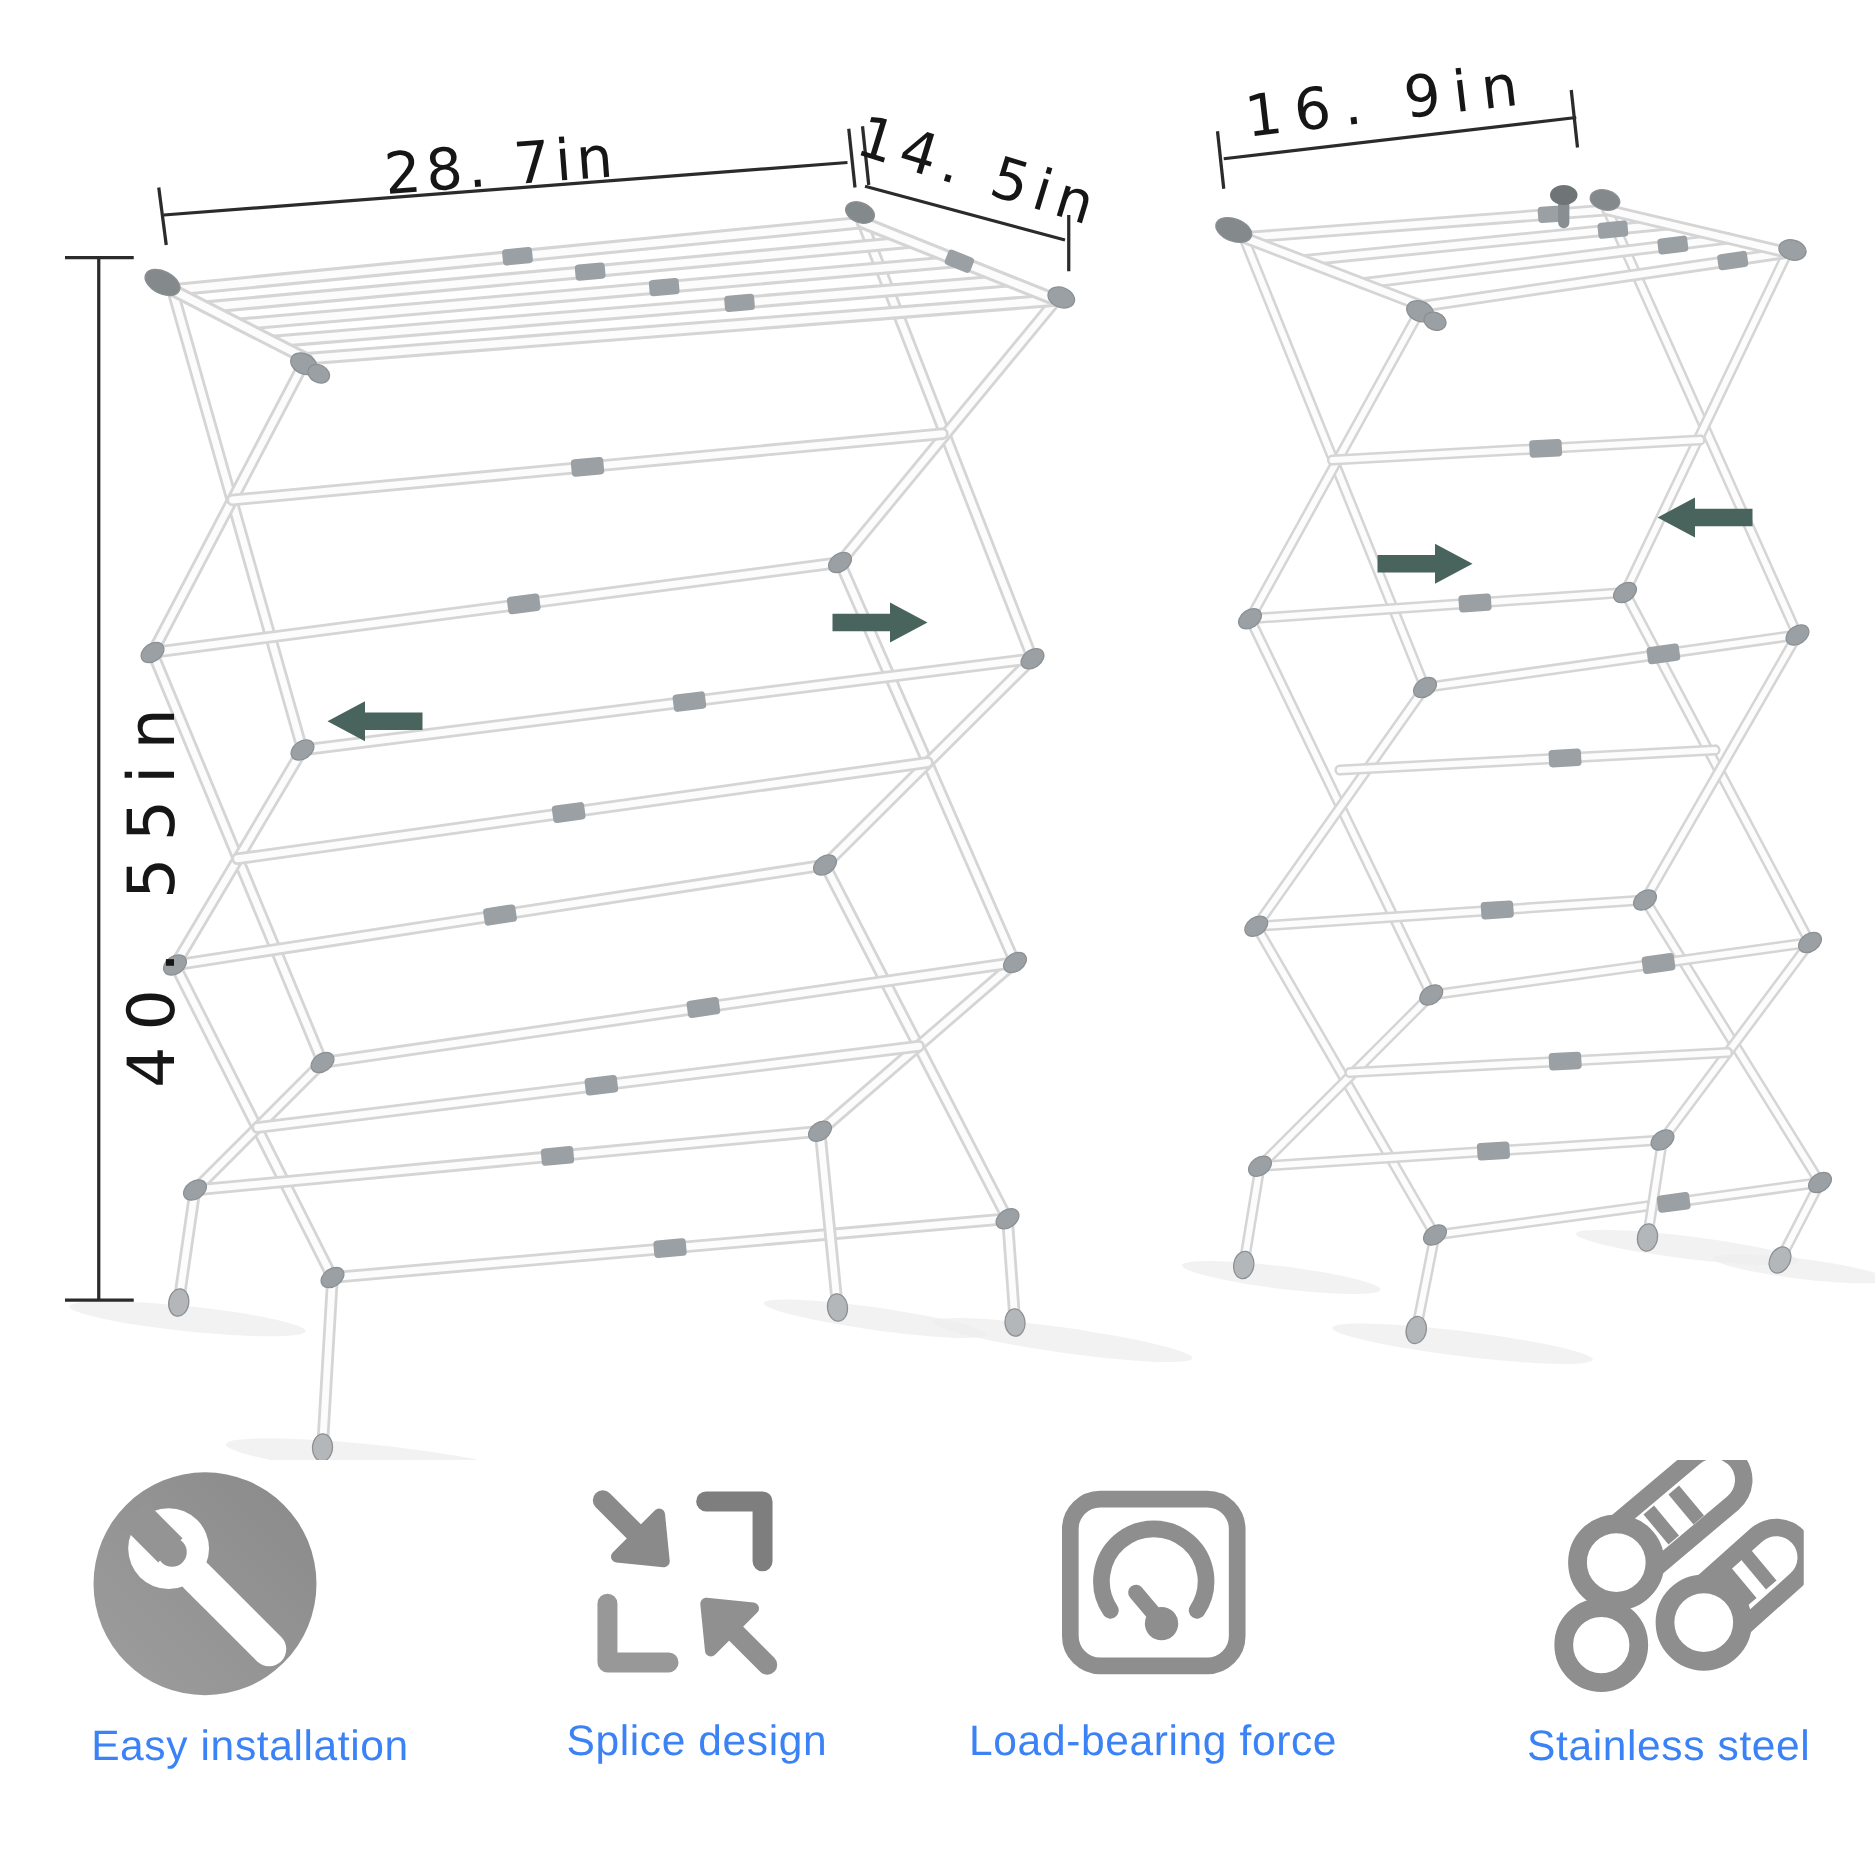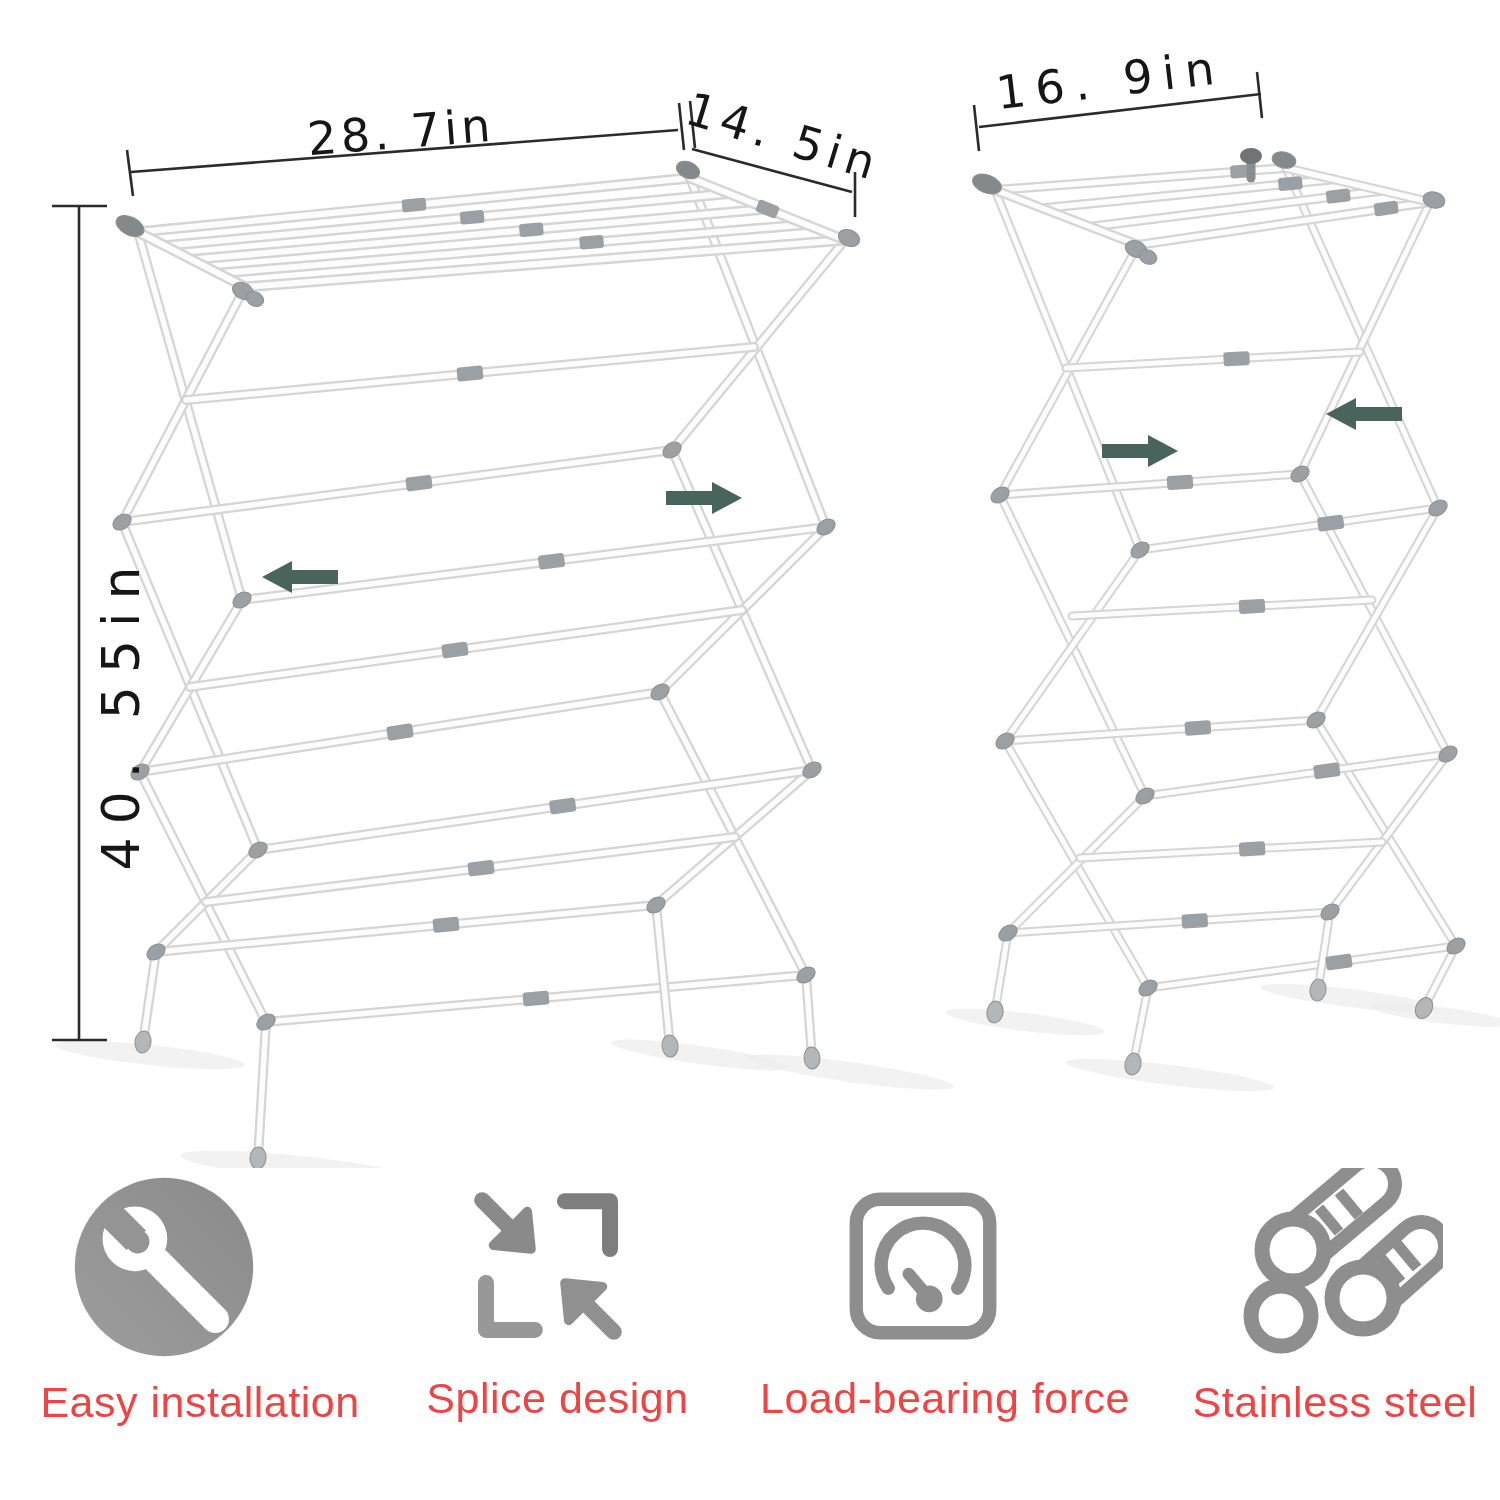--- a/index.html
+++ b/index.html
@@ -3,21 +3,21 @@
 <meta charset="utf-8">
 <style>
   html,body{margin:0;padding:0;background:#ffffff;}
   .canvas{position:relative;width:1500px;height:1500px;background:#fff;overflow:hidden;
           font-family:"Liberation Sans", sans-serif;}
   .art{position:absolute;left:0;top:0;}
   .dim-text{font-family:"DejaVu Sans", sans-serif;fill:#161616;}
   .features{position:absolute;left:0;top:1168px;width:1500px;height:320px;}
   .feature{position:absolute;text-align:center;}
   .feature .ic{display:block;margin:0 auto;}
-  .feature .lbl{display:block;margin-top:10px;font-size:43px;color:#ef4444;
+  .feature .lbl{display:block;margin-top:10px;font-size:34px;color:#3b82f6;
                 letter-spacing:0.5px;white-space:nowrap;}
   .f1{left:30px;width:340px;}
   .f2{left:400px;width:315px;}
   .f3{left:760px;width:325px;}
   .f4{left:1165px;width:340px;}
   .f1 .ic{transform:translateX(-36px);}
   .f2 .ic{transform:translateX(-10px);}
 </style>
 </head>
 <body>

